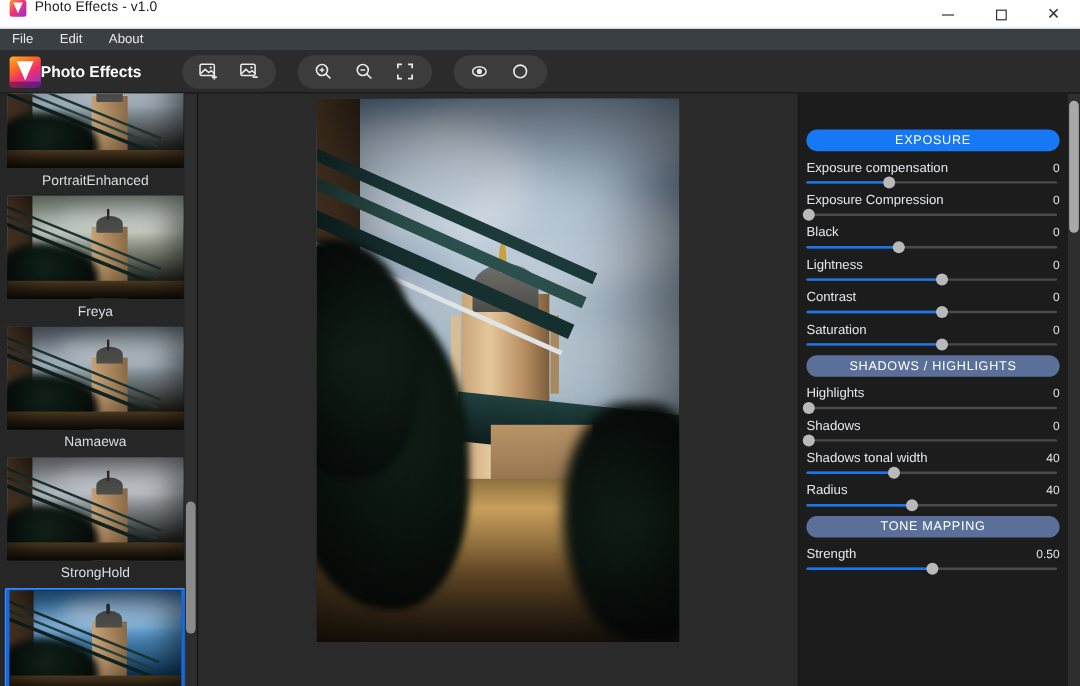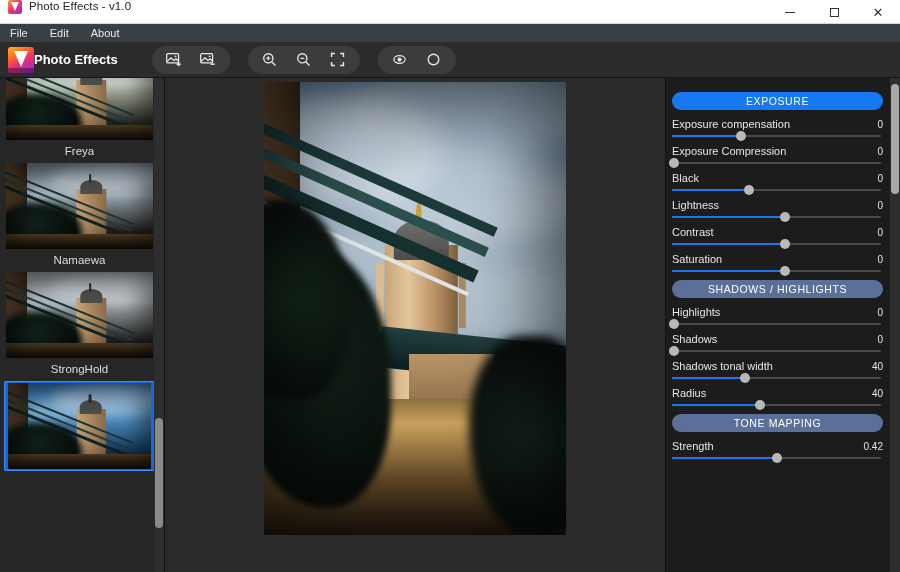--- a/index.html
+++ b/index.html
@@ -158,21 +158,21 @@
     width: 302px; height: 453px; margin-top: 4px; position: relative; overflow: hidden;
     background:#0b0d10;
   }
   #preview .tbimg .cloudbig { position:absolute; border-radius:50%; filter: blur(14px); }
 
   
   #rightpanel {
     width: 235px; background: #1c1c1c; position: relative; overflow: hidden;
     border-left: 1px solid #141414;
   }
-  #rp-scroll { position:absolute; top:0; left:0; width:225px; padding: 8px 8px 0 6px; }
+  #rp-scroll { position:absolute; top:16px; left:0; width:225px; padding: 8px 8px 0 6px; }
   .section-header {
     height: 18px; border-radius: 9px; display:flex; align-items:center; justify-content:center;
     font-size: 10.5px; color:#ffffff; letter-spacing:.6px; margin: 6px 0 8px;
   }
   .section-header.primary { background:#1678f2; }
   .section-header.muted   { background:#5a7098; }
   .slider-row { margin-bottom: 8px; }
   .slider-row .row-top {
     display:flex; justify-content:space-between; align-items:baseline;
     font-size: 11px; color:#e3e6ea; margin-bottom: 5px;
@@ -275,20 +275,43 @@
         <circle cx="10" cy="10" r="6.2"></circle>
       </svg>
     </div>
   </div>
 </div>
 
 <div id="body">
 
   <div id="sidebar">
     <div id="presets">
+        <div class="preset">
+          <div class="thumb">
+            <div class="tbimg">
+              <div class="sky" style="background:linear-gradient(180deg,#6e7f8e 0%,#8f9da8 40%,#2b2b29 78%,#111 100%)"></div>
+              <div class="cloud1" style="left:30%;top:2%;width:80%;height:34%;background:rgba(235,240,245,.45);"></div>
+              <div class="cloud2" style="left:5%;top:18%;width:60%;height:26%;background:rgba(210,220,230,.30);"></div>
+              <div class="tower" style="left:58%;bottom:0;width:20%;height:70%;">
+                <div class="body" style="background:linear-gradient(90deg,#c9a477,#8b6a46);"></div>
+                <div class="roof" style="background:#4e4e4b;"></div>
+              </div>
+              <div class="pier" style="background:linear-gradient(90deg,#6a4e33,#34261a);"></div>
+              <div class="span" style="left:0;top:2%;width:96%;height:34%;transform:rotate(22deg);">
+                <div class="bar" style="top:20%;background:#1b3534;"></div>
+                <div class="bar" style="top:44%;background:#24403e;"></div>
+                <div class="bar" style="top:66%;background:#0f2423;height:10%;"></div>
+              </div>
+              <div class="foliage" style="background:radial-gradient(circle at 45% 45%,#11231a,#040706);"></div>
+              <div class="ground" style="background:linear-gradient(180deg,#5a4426,#120d07);"></div>
+              <div style="position:absolute;inset:0;box-shadow: inset 0 0 24px 10px rgba(0,0,0,.5);"></div>
+            </div>
+          </div>
+          <div class="plabel">PortraitEnhanced</div>
+        </div>
         <div class="sep"></div>
         <div class="preset">
           <div class="thumb">
             <div class="tbimg">
               <div class="sky" style="background:linear-gradient(180deg,#9aa89a 0%,#b7bfae 35%,#2a2a24 80%,#0d0d0c 100%)"></div>
               <div class="cloud1" style="left:30%;top:2%;width:80%;height:34%;background:rgba(235,240,245,.45);"></div>
               <div class="cloud2" style="left:5%;top:18%;width:60%;height:26%;background:rgba(210,220,230,.30);"></div>
               <div class="tower" style="left:58%;bottom:0;width:20%;height:70%;">
                 <div class="body" style="background:linear-gradient(90deg,#c9a477,#8b6a46);"></div>
                 <div class="roof" style="background:#4e4e4b;"></div>
@@ -525,21 +548,21 @@
           </div>
           <div class="track">
             <div class="fill" style="width:42%"></div>
             <div class="thumb" style="left:42%"></div>
           </div>
         </div>
         <div class="section-header muted">TONE MAPPING</div>
         <div class="slider-row">
           <div class="row-top">
             <span>Strength</span>
-            <span class="val">0.42</span>
+            <span class="val">0.50</span>
           </div>
           <div class="track">
             <div class="fill" style="width:50%"></div>
             <div class="thumb" style="left:50%"></div>
           </div>
         </div>
       </div>
     <div id="rp-track">
       <div id="rp-thumb" style="top:6px;height:110px;"></div>
     </div>

